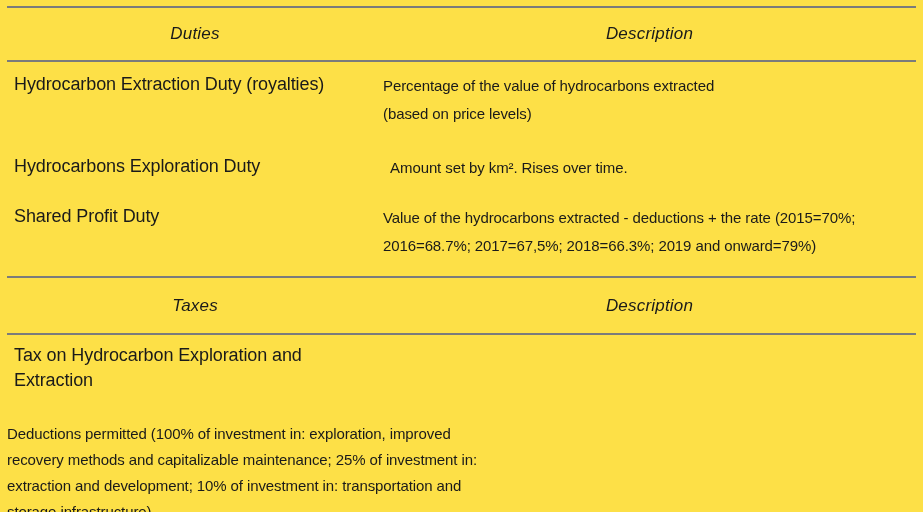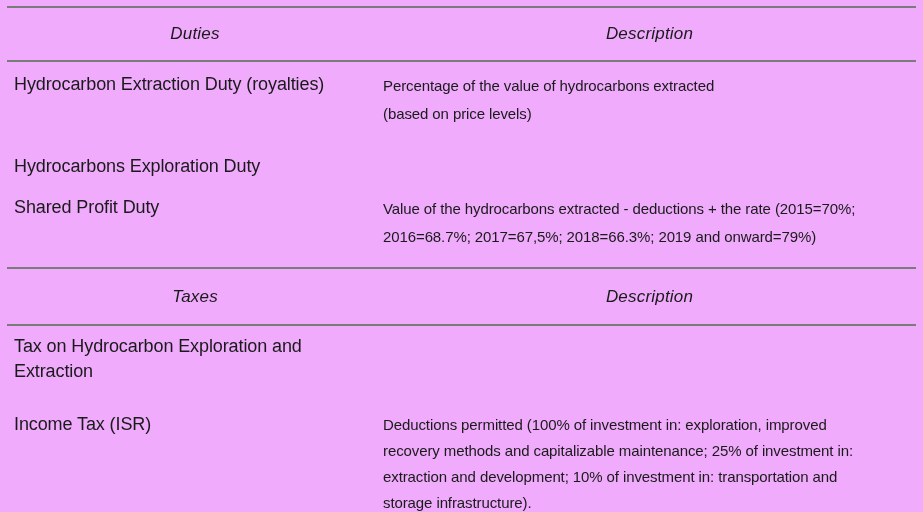--- a/index.html
+++ b/index.html
@@ -4,21 +4,21 @@
 <style>
   html, body {
     margin: 0;
     padding: 0;
     background: #ffffff;
   }
   .page {
     position: relative;
     width: 923px;
     height: 512px;
-    background: #f0abfc;
+    background: #fde047;
     font-family: "Liberation Sans", sans-serif;
     color: #1a1a1a;
     box-sizing: border-box;
     padding: 6px 7px 0 7px;
     overflow: hidden;
   }
   .rule {
     height: 2px;
     background: #7b7b7b;
   }
@@ -54,21 +54,21 @@
     white-space: pre-line;
   }
   .row .col-right {
     font-size: 15px;
     line-height: 28px;
     letter-spacing: -0.1px;
     white-space: pre-line;
   }
   .body2 .row .col-right { line-height: 26px; }
   .mt26 { margin-top: 26px; gap: 12px; }
-  .mt22 { margin-top: 16px; }
+  .mt22 { margin-top: 22px; }
   .mt28 { margin-top: 28px; }
 </style>
 </head>
 <body>
 
 <div class="page">
 
   <div class="rule"></div>
 
   <div class="hdr-row h1">
@@ -79,20 +79,21 @@
   <div class="rule"></div>
 
   <div class="body1">
     <div class="row">
       <div class="col-left">Hydrocarbon Extraction Duty (royalties)</div>
       <div class="col-right">Percentage of the value of hydrocarbons extracted
 (based on price levels)</div>
     </div>
     <div class="row mt26">
       <div class="col-left">Hydrocarbons Exploration Duty</div>
+      <div class="col-right">Amount set by km². Rises over time.</div>
     </div>
     <div class="row mt22">
       <div class="col-left">Shared Profit Duty</div>
       <div class="col-right">Value of the hydrocarbons extracted - deductions + the rate (2015=70%;
 2016=68.7%; 2017=67,5%; 2018=66.3%; 2019 and onward=79%)</div>
     </div>
   </div>
 
   <div class="rule"></div>
 
@@ -101,21 +102,20 @@
     <div class="hdr-cell col-right">Description</div>
   </div>
 
   <div class="rule"></div>
 
   <div class="body2">
     <div class="row">
       <div class="col-left">Tax on Hydrocarbon Exploration and Extraction</div>
     </div>
     <div class="row mt28">
-      <div class="col-left">Income Tax (ISR)</div>
       <div class="col-right">Deductions permitted (100% of investment in: exploration, improved
 recovery methods and capitalizable maintenance; 25% of investment in:
 extraction and development; 10% of investment in: transportation and
 storage infrastructure).</div>
     </div>
   </div>
 
   <div class="rule rule-bottom"></div>
 
 </div>

